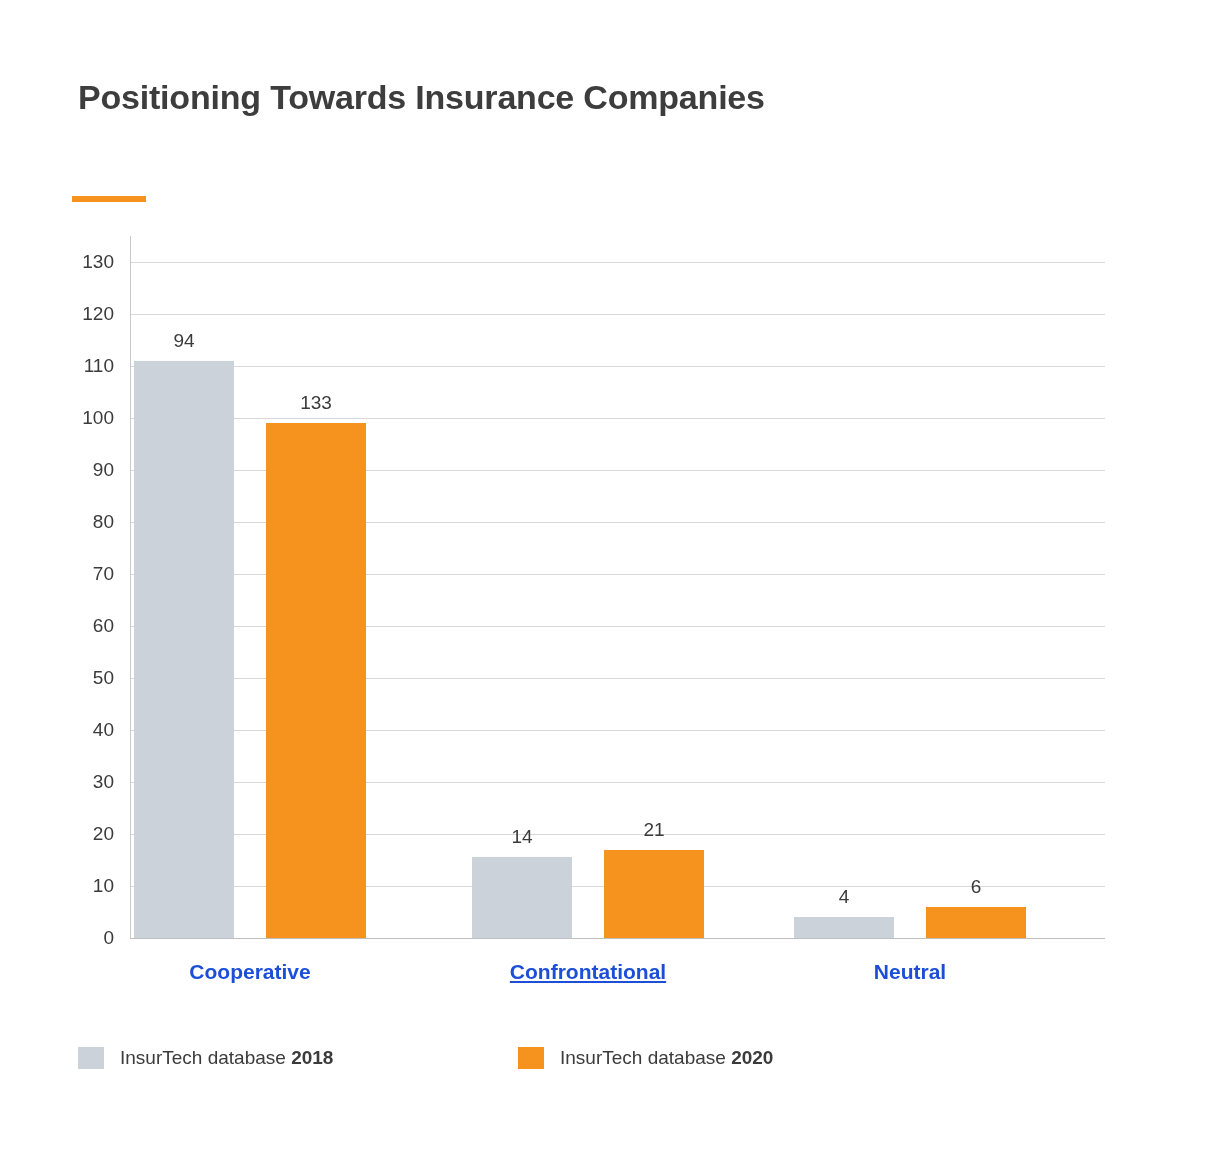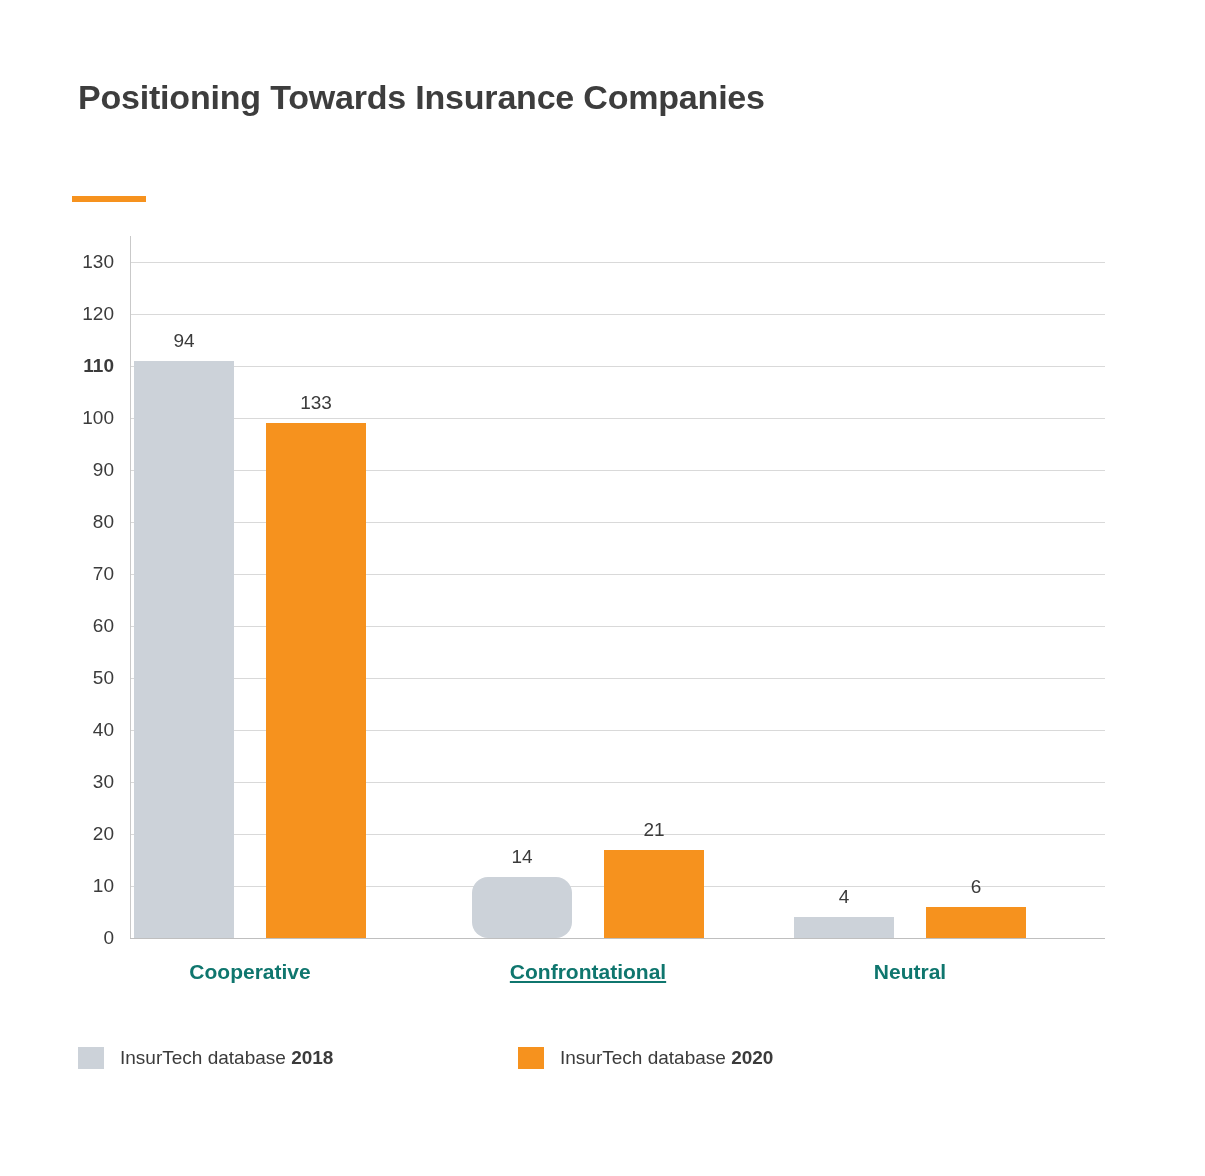--- a/index.html
+++ b/index.html
@@ -124,21 +124,21 @@
     font-size: 19px;
     color: #3b3b3b;
     white-space: nowrap;
   }
 
   .cat-label {
     position: absolute;
     top: 960px;
     font-size: 21px;
     font-weight: bold;
-    color: #0f766e;
+    color: #1d4ed8;
     white-space: nowrap;
     transform: translateX(-50%);
   }
 
   
   .legend {
     position: absolute;
     left: 78px;
     top: 1044px;
     height: 28px;
@@ -176,21 +176,21 @@
       <div class="y-tick-label" style="top: 650px;">10</div>
       <div class="y-tick-label" style="top: 598px;">20</div>
       <div class="y-tick-label" style="top: 546px;">30</div>
       <div class="y-tick-label" style="top: 494px;">40</div>
       <div class="y-tick-label" style="top: 442px;">50</div>
       <div class="y-tick-label" style="top: 390px;">60</div>
       <div class="y-tick-label" style="top: 338px;">70</div>
       <div class="y-tick-label" style="top: 286px;">80</div>
       <div class="y-tick-label" style="top: 234px;">90</div>
       <div class="y-tick-label" style="top: 182px;">100</div>
-      <div class="y-tick-label" style="top: 130px; font-weight: bold;">110</div>
+      <div class="y-tick-label" style="top: 130px;">110</div>
       <div class="y-tick-label" style="top: 78px;">120</div>
       <div class="y-tick-label" style="top: 26px;">130</div>
     </div>
 
   <div class="plot-wrap">
     <div class="plot-area" id="gridlines">
         <div class="gridline baseline" style="top: 702px;"></div>
         <div class="gridline" style="top: 650px;"></div>
         <div class="gridline" style="top: 598px;"></div>
         <div class="gridline" style="top: 546px;"></div>
@@ -209,21 +209,21 @@
     <div class="groups" id="groups">
         <div class="group" style="left: 4px; width: 232px;">
           <div class="bar s2018" style="left: 0px; height: 577px; background: rgb(204, 210, 217);">
             <span class="bar-value">94</span>
           </div>
           <div class="bar s2020" style="left: 132px; height: 515px; background: rgb(246, 146, 30);">
             <span class="bar-value">133</span>
           </div>
         </div>
         <div class="group" style="left: 342px; width: 232px;">
-          <div class="bar s2018" style="left: 0px; height: 61px; background: rgb(204, 210, 217); border-radius: 16px;">
+          <div class="bar s2018" style="left: 0px; height: 81px; background: rgb(204, 210, 217);">
             <span class="bar-value">14</span>
           </div>
           <div class="bar s2020" style="left: 132px; height: 88px; background: rgb(246, 146, 30);">
             <span class="bar-value">21</span>
           </div>
         </div>
         <div class="group" style="left: 664px; width: 232px;">
           <div class="bar s2018" style="left: 0px; height: 20.8px; background: rgb(204, 210, 217);">
             <span class="bar-value">4</span>
           </div>

